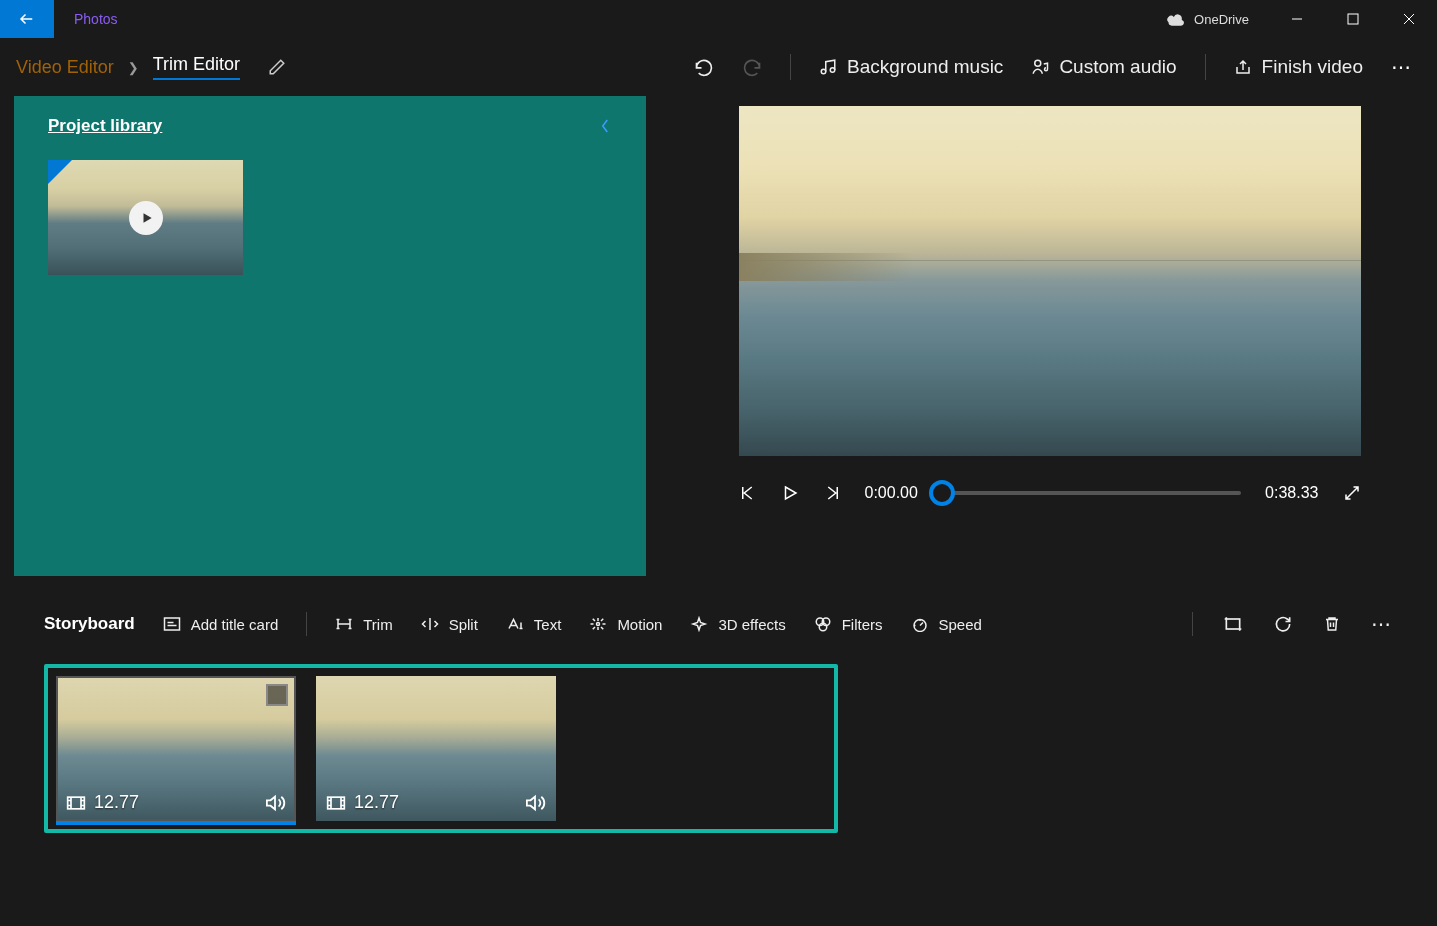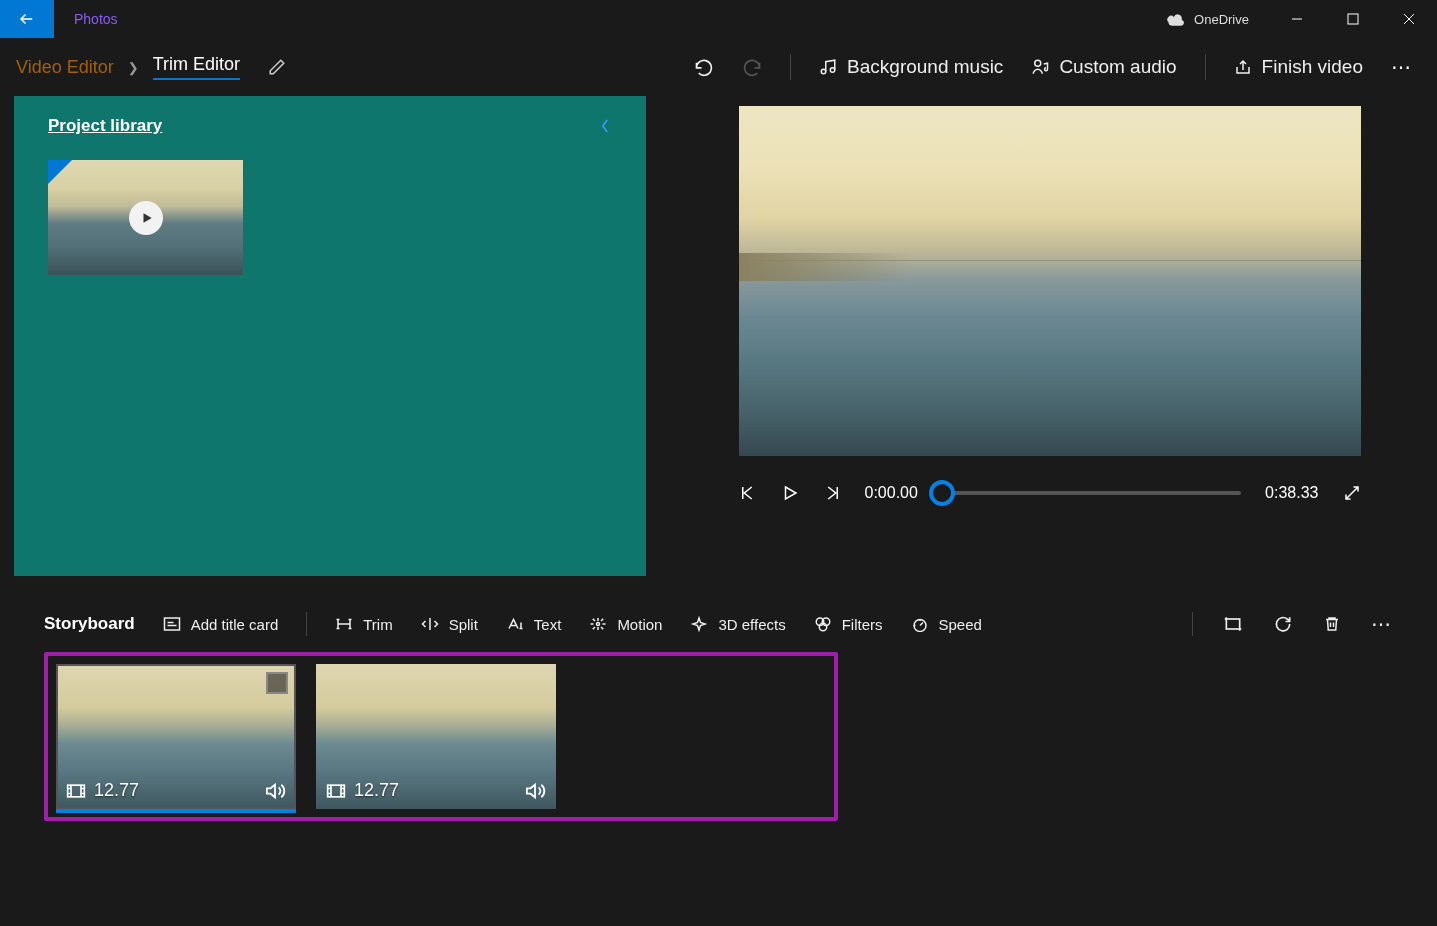--- a/index.html
+++ b/index.html
@@ -59,21 +59,21 @@
 
 
 .storyboard { padding: 36px 44px 0 44px; }
 .sb-head { display: flex; align-items: center; gap: 28px; font-size: 15px; }
 .sb-title { font-size: 17px; font-weight: 600; }
 .sb-action { display: flex; align-items: center; gap: 10px; color: #eee; }
 .sb-divider { width: 1px; height: 24px; background: #444; }
 .sb-right { margin-left: auto; display: flex; align-items: center; gap: 30px; }
 .sb-icon-btn { color: #eee; }
 
-.clips { margin-top: 16px; display: flex; gap: 20px; padding: 8px; border: 4px solid #a21caf; border-radius: 2px; width: 794px; }
+.clips { margin-top: 28px; display: flex; gap: 20px; padding: 8px; border: 4px solid #14b8a6; border-radius: 2px; width: 794px; }
 .clip { width: 240px; height: 145px; position: relative; background: linear-gradient(to bottom, #ded6b0 0%, #d5cb9e 30%, #aaae95 42%, #6d8a92 55%, #587680 75%, #3f575f 100%); }
 .clip.selected { outline: 2px solid #555; outline-offset: -2px; }
 .clip-check { position: absolute; top: 8px; right: 8px; width: 22px; height: 22px; border: 2px solid #888; background: rgba(30,30,30,0.6); }
 .clip-bottom { position: absolute; bottom: 0; left: 0; right: 0; display: flex; align-items: center; justify-content: space-between; padding: 6px 10px 8px 10px; }
 .clip-dur { display: flex; align-items: center; gap: 8px; font-size: 18px; color: #fff; text-shadow: 0 1px 2px rgba(0,0,0,0.6); }
 .clip-vol { color: #fff; }
 .clip-progress { position: absolute; bottom: -4px; left: 0; width: 100%; height: 4px; background: #0082e6; }
 
 svg { display: block; }
 </style>

